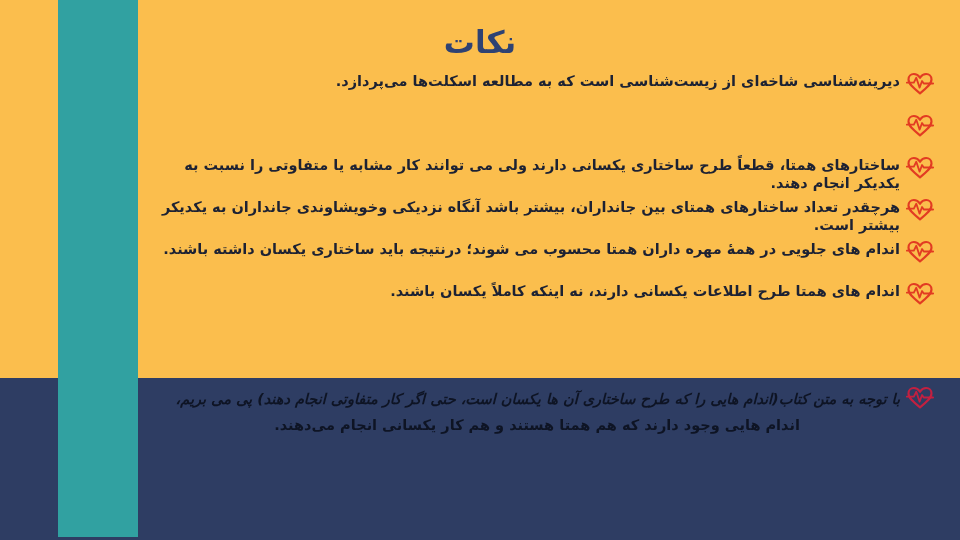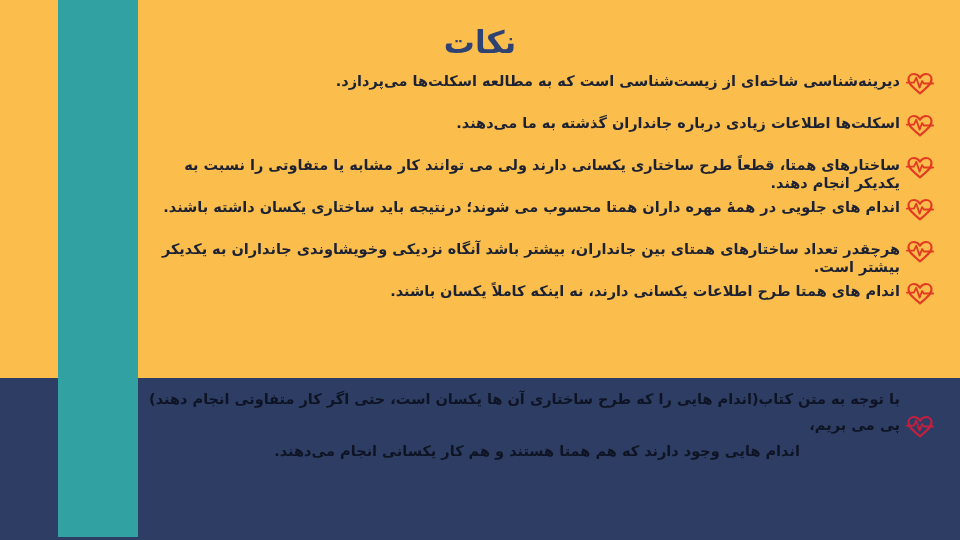--- a/index.html
+++ b/index.html
@@ -67,23 +67,24 @@
   .heart-icon svg{width:100%;height:100%;}
   .footer-note{
     position:absolute;left:140px;right:26px;top:386px;
     direction:rtl;text-align:right;
     z-index:2;
     color:var(--footer-text);
     font-weight:bold;
     font-size:14.5px;
   }
   .footer-line1{
-    display:flex;align-items:flex-end;justify-content:flex-start;gap:6px;
+    display:flex;align-items:flex-start;justify-content:flex-start;gap:6px;
     direction:rtl;
     line-height:26px;
+    font-style:italic;
   }
   .footer-line1 .heart-icon{color:var(--heart-bottom);}
   .footer-line2{
     line-height:26px;
     text-align:center;
   }
 </style>
 </head>
 <body>
 
@@ -106,52 +107,51 @@
       <span class="bullet-text">دیرینه‌شناسی شاخه‌ای از زیست‌شناسی است که به مطالعه اسکلت‌ها می‌پردازد.</span>
     </div>
 
     <div class="bullet-item">
       <span class="heart-icon">
         <svg viewBox="0 0 34 28" fill="none" stroke="currentColor" stroke-width="2.6" stroke-linecap="round" stroke-linejoin="round">
             <path d="M17 26 C9 19.5,3 14.5,3 9 C3 5,6 2.5,9.5 2.5 C12.5 2.5,15 4,17 7 C19 4,21.5 2.5,24.5 2.5 C28 2.5,31 5,31 9 C31 14.5,25 19.5,17 26 Z"></path>
             <polyline points="1,13 9.5,13 12.5,7 16.5,19 19.5,11 21.5,14 33,14" stroke-width="2.2"></polyline>
           </svg>
       </span>
-      <span class="bullet-text">اسکلت‌ها اطلاعات زیادی درباره جانداران گذشته به ما می‌دهند.</span>
     </div>
 
     <div class="bullet-item">
       <span class="heart-icon">
         <svg viewBox="0 0 34 28" fill="none" stroke="currentColor" stroke-width="2.6" stroke-linecap="round" stroke-linejoin="round">
             <path d="M17 26 C9 19.5,3 14.5,3 9 C3 5,6 2.5,9.5 2.5 C12.5 2.5,15 4,17 7 C19 4,21.5 2.5,24.5 2.5 C28 2.5,31 5,31 9 C31 14.5,25 19.5,17 26 Z"></path>
             <polyline points="1,13 9.5,13 12.5,7 16.5,19 19.5,11 21.5,14 33,14" stroke-width="2.2"></polyline>
           </svg>
       </span>
       <span class="bullet-text">ساختارهای همتا، قطعاً طرح ساختاری یکسانی دارند ولی می توانند کار مشابه یا متفاوتی را نسبت به یکدیکر انجام دهند.</span>
     </div>
 
 
     <div class="bullet-item">
       <span class="heart-icon">
         <svg viewBox="0 0 34 28" fill="none" stroke="currentColor" stroke-width="2.6" stroke-linecap="round" stroke-linejoin="round">
             <path d="M17 26 C9 19.5,3 14.5,3 9 C3 5,6 2.5,9.5 2.5 C12.5 2.5,15 4,17 7 C19 4,21.5 2.5,24.5 2.5 C28 2.5,31 5,31 9 C31 14.5,25 19.5,17 26 Z"></path>
             <polyline points="1,13 9.5,13 12.5,7 16.5,19 19.5,11 21.5,14 33,14" stroke-width="2.2"></polyline>
           </svg>
       </span>
-      <span class="bullet-text">اندام های جلویی در همهٔ مهره داران همتا محسوب می شوند؛ درنتیجه باید ساختاری یکسان داشته باشند.</span>
+      <span class="bullet-text">هرچقدر تعداد ساختارهای همتای بین جانداران، بیشتر باشد آنگاه نزدیکی وخویشاوندی جانداران به یکدیکر بیشتر است.</span>
     </div>
 
     <div class="bullet-item">
       <span class="heart-icon">
         <svg viewBox="0 0 34 28" fill="none" stroke="currentColor" stroke-width="2.6" stroke-linecap="round" stroke-linejoin="round">
             <path d="M17 26 C9 19.5,3 14.5,3 9 C3 5,6 2.5,9.5 2.5 C12.5 2.5,15 4,17 7 C19 4,21.5 2.5,24.5 2.5 C28 2.5,31 5,31 9 C31 14.5,25 19.5,17 26 Z"></path>
             <polyline points="1,13 9.5,13 12.5,7 16.5,19 19.5,11 21.5,14 33,14" stroke-width="2.2"></polyline>
           </svg>
       </span>
-      <span class="bullet-text">هرچقدر تعداد ساختارهای همتای بین جانداران، بیشتر باشد آنگاه نزدیکی وخویشاوندی جانداران به یکدیکر بیشتر است.</span>
+      <span class="bullet-text">اندام های جلویی در همهٔ مهره داران همتا محسوب می شوند؛ درنتیجه باید ساختاری یکسان داشته باشند.</span>
     </div>
 
     <div class="bullet-item">
       <span class="heart-icon">
         <svg viewBox="0 0 34 28" fill="none" stroke="currentColor" stroke-width="2.6" stroke-linecap="round" stroke-linejoin="round">
             <path d="M17 26 C9 19.5,3 14.5,3 9 C3 5,6 2.5,9.5 2.5 C12.5 2.5,15 4,17 7 C19 4,21.5 2.5,24.5 2.5 C28 2.5,31 5,31 9 C31 14.5,25 19.5,17 26 Z"></path>
             <polyline points="1,13 9.5,13 12.5,7 16.5,19 19.5,11 21.5,14 33,14" stroke-width="2.2"></polyline>
           </svg>
       </span>
       <span class="bullet-text">اندام های همتا طرح اطلاعات یکسانی دارند، نه اینکه کاملاً یکسان باشند.</span>

